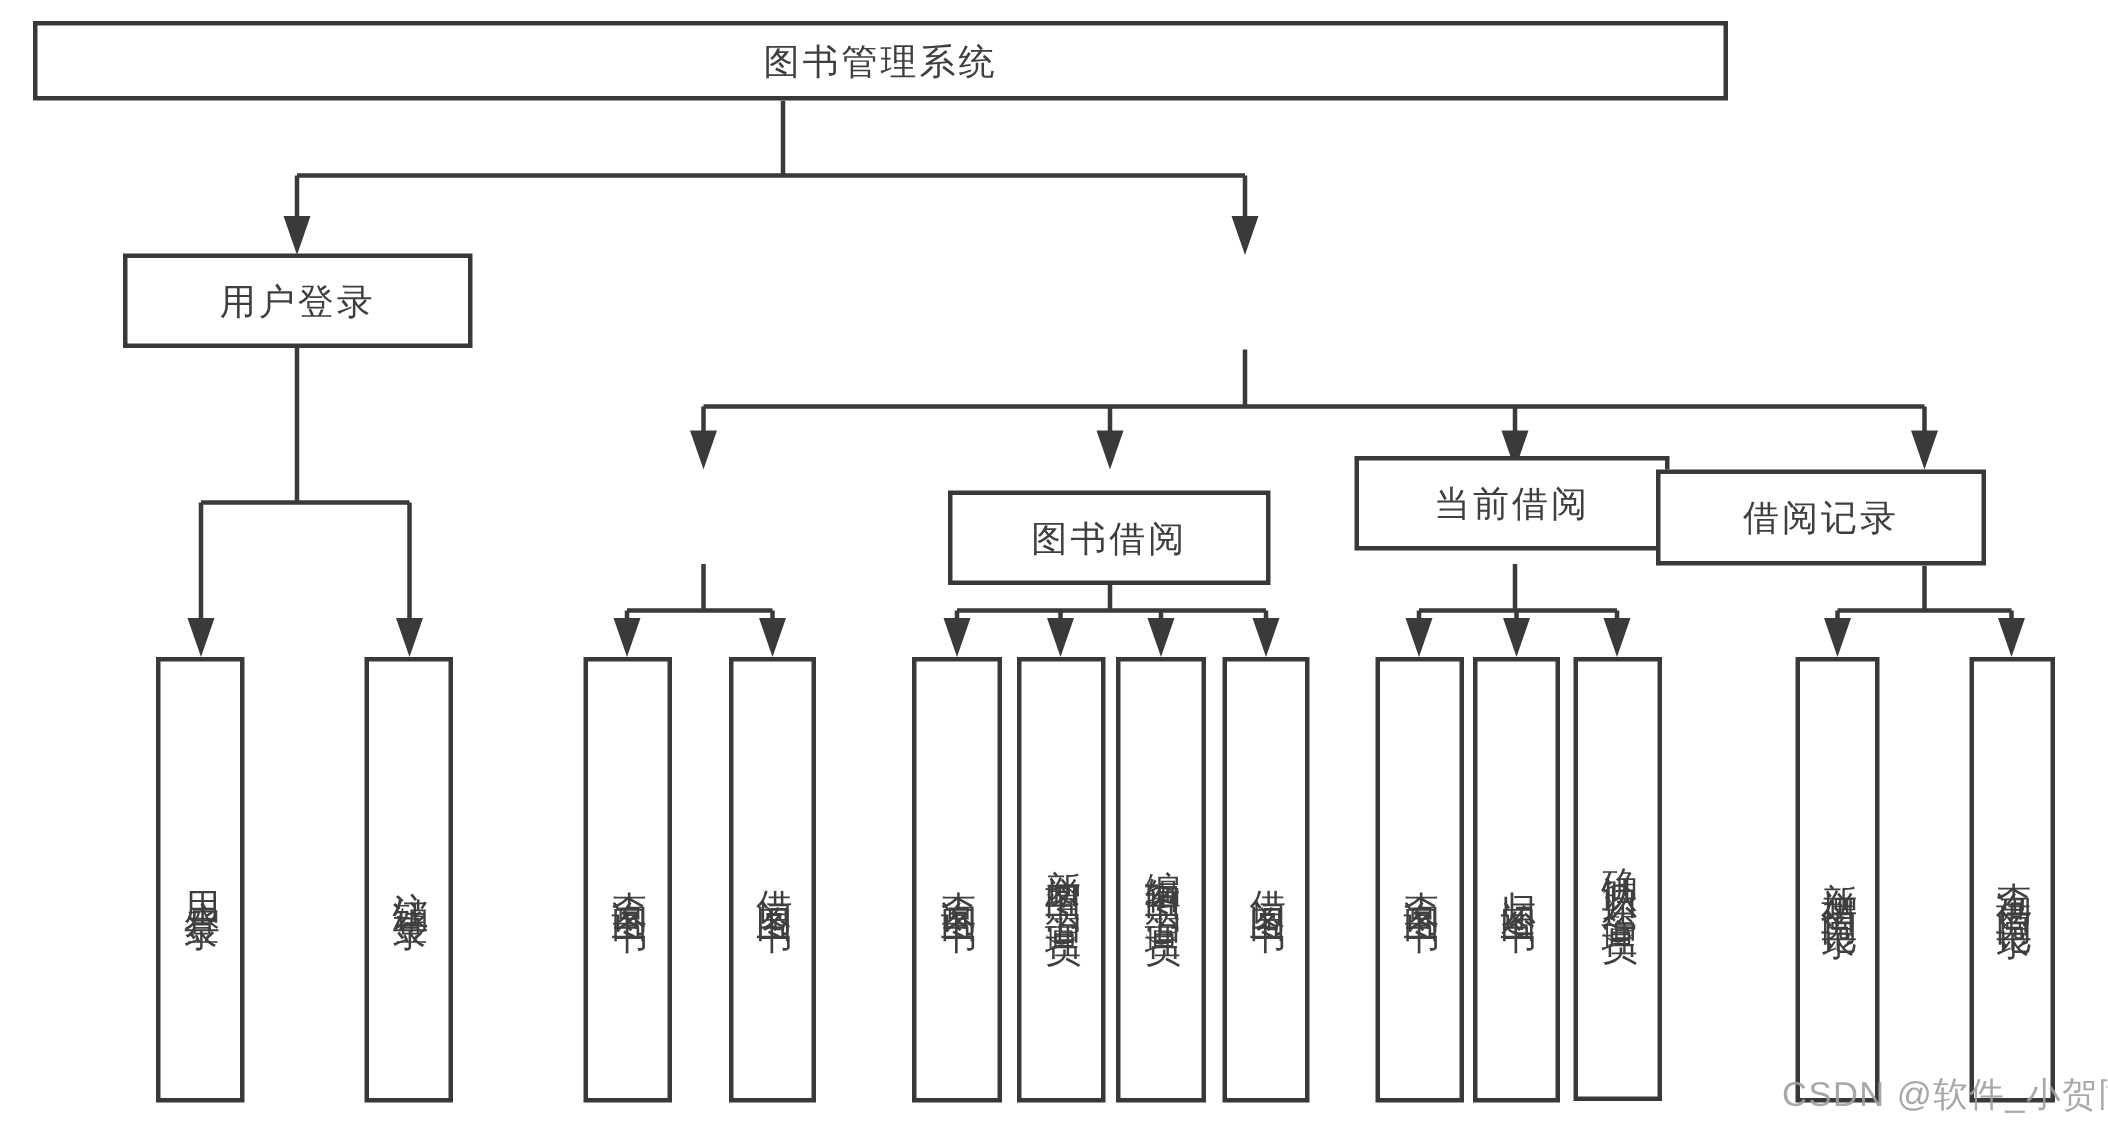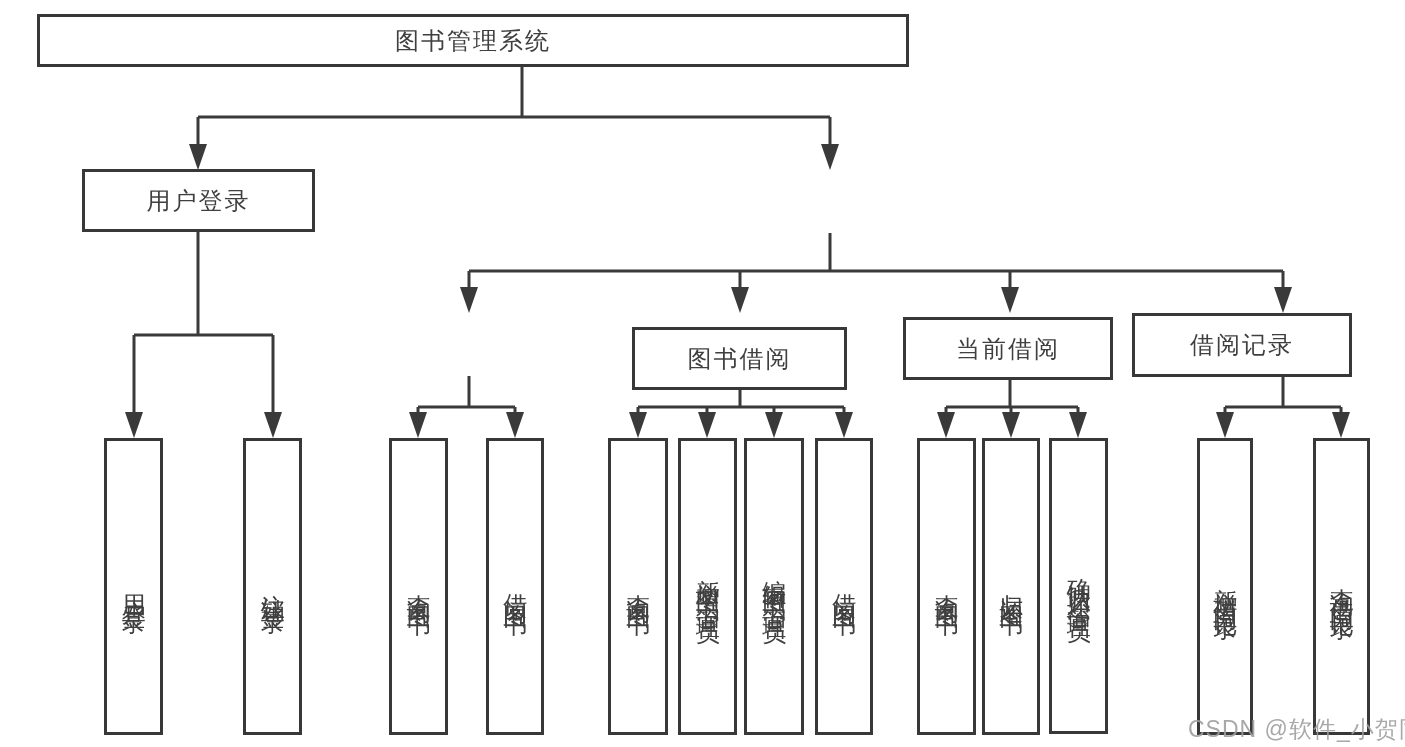--- a/index.html
+++ b/index.html
@@ -75,27 +75,27 @@
     <path class="wire" d="M1010 376 V407 M946 407 H1078 M946 407 V418 M1011 407 V418 M1078 407 V418"></path>
     <polygon class="arrow" points="937,412 955,412 946,438"></polygon>
     <polygon class="arrow" points="1002,412 1020,412 1011,438"></polygon>
     <polygon class="arrow" points="1069,412 1087,412 1078,438"></polygon>
 
     <path class="wire" d="M1283 377 V407 M1225 407 H1341 M1225 407 V418 M1341 407 V418"></path>
     <polygon class="arrow" points="1216,412 1234,412 1225,438"></polygon>
     <polygon class="arrow" points="1332,412 1350,412 1341,438"></polygon>
   </svg>
 
-  <div class="box" style="left:37px;top:14px;width:872px;height:53px">图书管理系统</div>
+  <div class="box" style="left:22px;top:14px;width:1130px;height:53px">图书管理系统</div>
 
   <div class="box" style="left:82px;top:169px;width:233px;height:63px">用户登录</div>
 
   <div class="box" style="left:632px;top:327px;width:215px;height:63px">图书借阅</div>
-  <div class="box" style="left:903px;top:317px;width:210px;height:63px">当前借阅</div>
-  <div class="box" style="left:1132px;top:313px;width:220px;height:64px">借阅记录</div>
+  <div class="box" style="left:903px;top:304px;width:210px;height:63px">当前借阅</div>
+  <div class="box" style="left:1104px;top:313px;width:220px;height:64px">借阅记录</div>
 
   <div class="box" style="left:104px;top:438px;width:59px;height:297px">
     <span class="vtext">用户登录</span>
   </div>
   <div class="box" style="left:243px;top:438px;width:59px;height:297px">
     <span class="vtext">注销登录</span>
   </div>
 
   <div class="box" style="left:389px;top:438px;width:59px;height:297px">
     <span class="vtext">查询图书</span>

